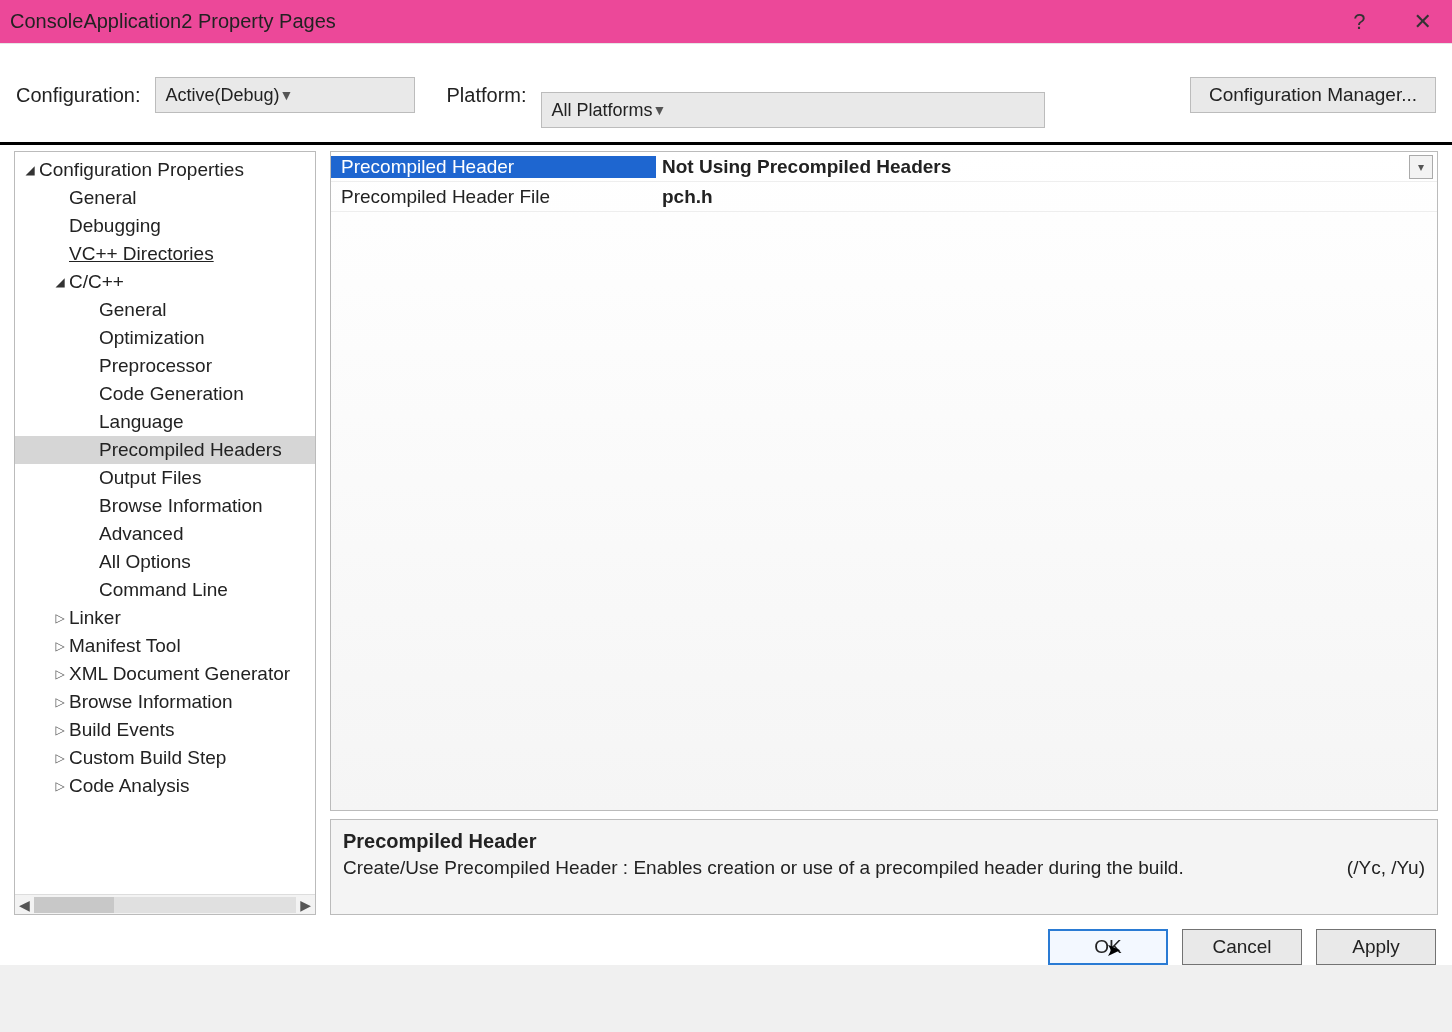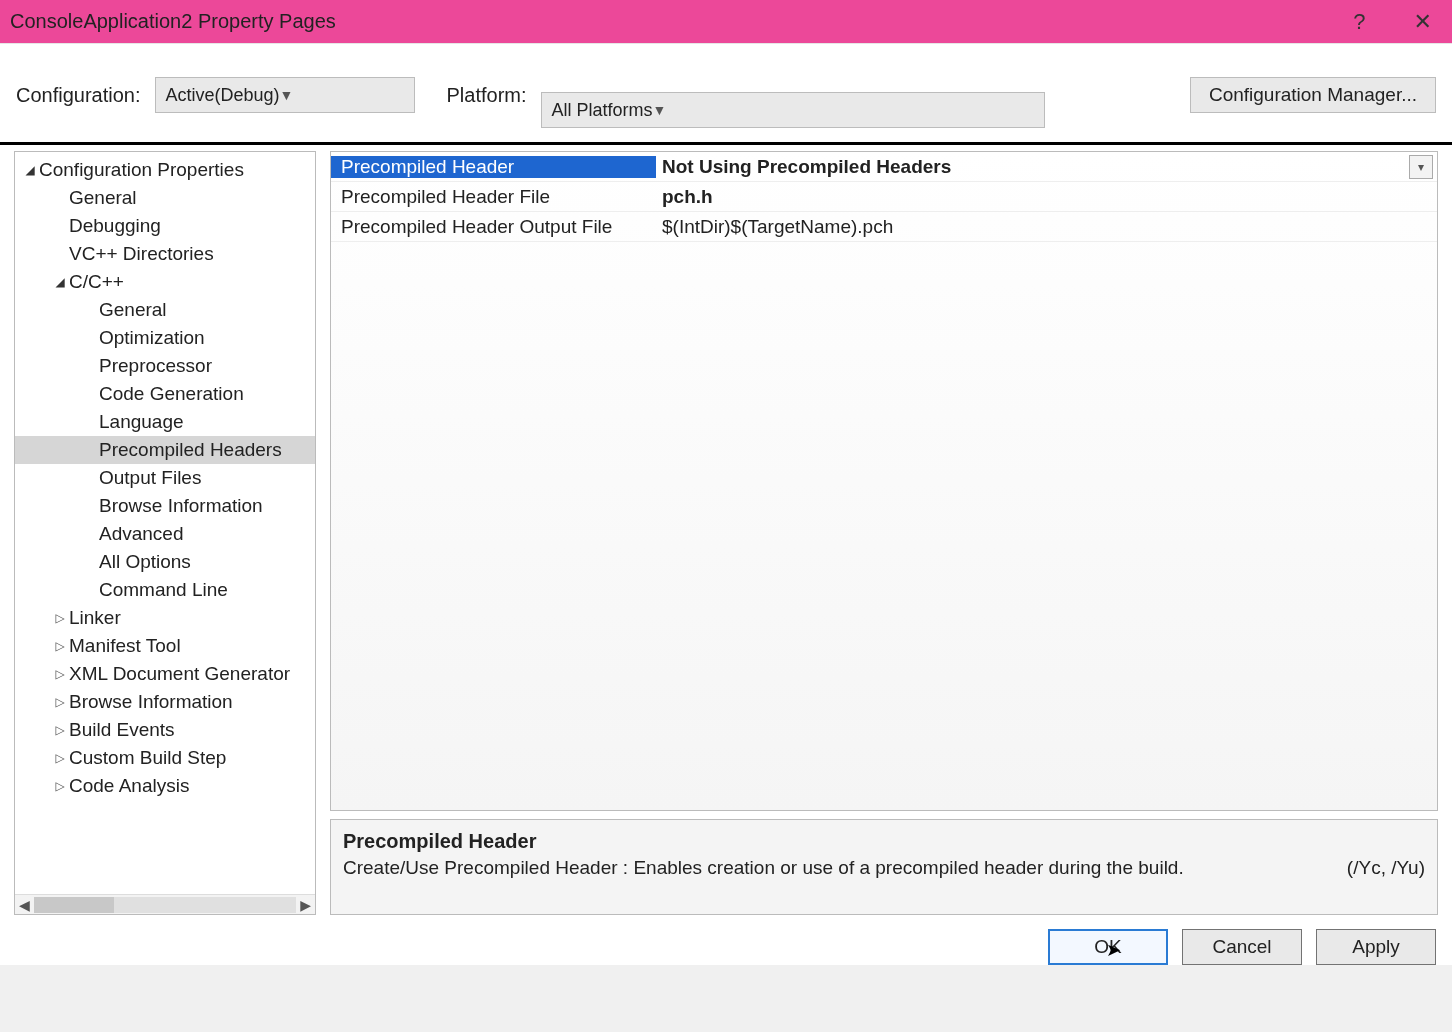--- a/index.html
+++ b/index.html
@@ -180,21 +180,21 @@
           <span>Configuration Properties</span>
         </div>
         <div class="tree-row" style="padding-left: 36px;">
           <span class="expander"></span>
           <span>General</span>
         </div>
         <div class="tree-row" style="padding-left: 36px;">
           <span class="expander"></span>
           <span>Debugging</span>
         </div>
-        <div class="tree-row" style="padding-left: 36px;">
+        <div class="tree-row" style="padding-left: 36px; text-decoration: underline;">
           <span class="expander"></span>
           <span>VC++ Directories</span>
         </div>
         <div class="tree-row" style="padding-left: 36px;">
           <span class="expander" style="color: rgb(51, 51, 51); transform: rotate(0deg);">◢</span>
           <span>C/C++</span>
         </div>
         <div class="tree-row" style="padding-left: 66px;">
           <span class="expander"></span>
           <span>General</span>
@@ -280,24 +280,20 @@
   <div class="right">
     <div class="grid" id="grid">
         <div class="grid-row sel b">
           <div class="name">Precompiled Header</div>
           <div class="val">Not Using Precompiled Headers</div>
           <div class="dd">▾</div>
         </div>
         <div class="grid-row b">
           <div class="name">Precompiled Header File</div>
           <div class="val">pch.h</div>
-        </div>
-        <div class="grid-row">
-          <div class="name">Precompiled Header Output File</div>
-          <div class="val">$(IntDir)$(TargetName).pch</div>
         </div>
       </div>
     <div class="desc">
       <div class="desc-title">Precompiled Header</div>
       <div class="desc-body">
         <span>Create/Use Precompiled Header : Enables creation or use of a precompiled header during the build.</span>
         <span>(/Yc, /Yu)</span>
       </div>
     </div>
   </div>

